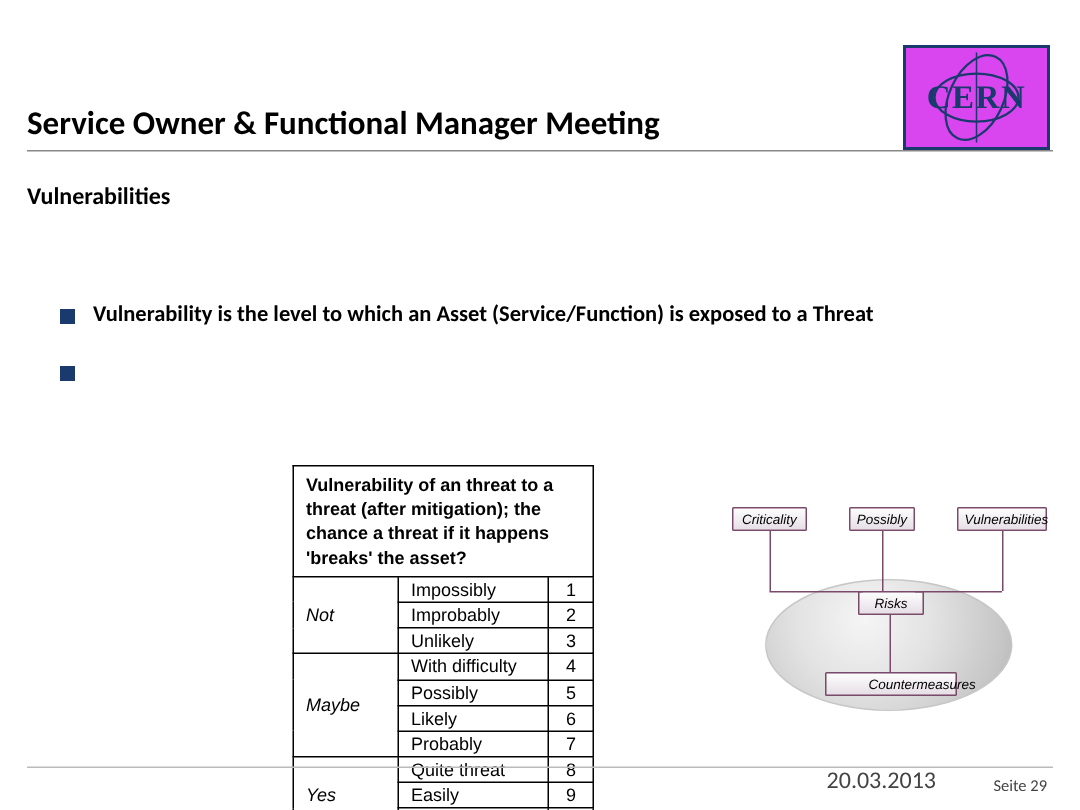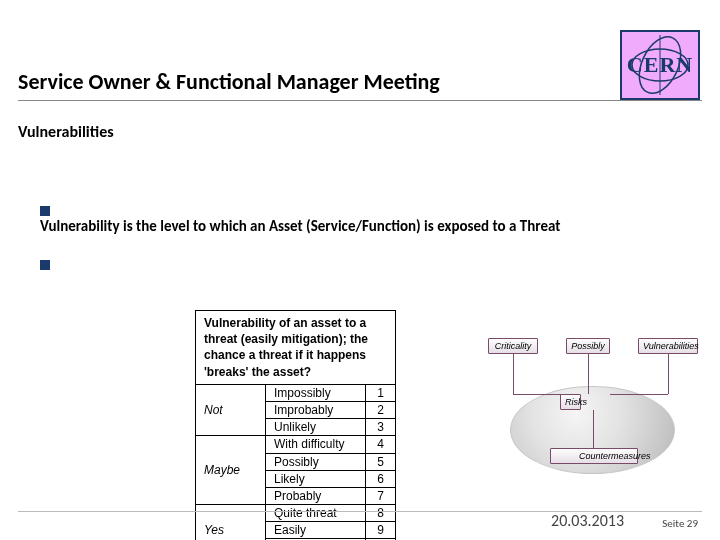--- a/index.html
+++ b/index.html
@@ -1,25 +1,25 @@
 <!DOCTYPE html>
 <html><head>
 <meta charset="utf-8">
 <style>
   * { box-sizing: border-box; margin: 0; padding: 0; }
   html, body { width: 720px; height: 540px; font-family: Calibri, Arial, sans-serif; background: #fff; color: #000; overflow: hidden; }
   .slide { position: relative; width: 720px; height: 540px; }
-  .logo { position: absolute; top: 30px; right: 20px; width: 80px; height: 70px; border: 2px solid #1a3a6e; display: flex; align-items: center; justify-content: center; background: #f0abfc; }
+  .logo { position: absolute; top: 30px; right: 20px; width: 98px; height: 70px; border: 2px solid #1a3a6e; display: flex; align-items: center; justify-content: center; background: #d946ef; }
   .logo-text { font-family: "Times New Roman", serif; font-size: 22px; font-weight: bold; color: #1a3a6e; letter-spacing: 1px; }
   .logo svg { position: absolute; }
   .title { position: absolute; top: 68px; left: 18px; font-size: 22px; font-weight: bold; color: #000; }
   .hr1 { position: absolute; top: 100px; left: 18px; right: 18px; height: 1px; background: #888; }
   .subtitle { position: absolute; top: 122px; left: 18px; font-size: 16px; font-weight: bold; color: #000; }
   .bullets { position: absolute; top: 200px; left: 40px; right: 40px; }
-  .bullet { display: flex; align-items: flex-start; margin-bottom: 18px; flex-direction: column; }
+  .bullet { display: flex; align-items: flex-start; margin-bottom: 18px; }
   .bullet-mark { width: 10px; height: 10px; background: #1a3a6e; margin-top: 6px; margin-right: 12px; flex-shrink: 0; }
   .bullet-text { font-size: 15px; font-weight: bold; line-height: 1.35; color: #000; }
   .vtable { position: absolute; top: 310px; left: 195px; border: 1px solid #000; border-collapse: collapse; font-family: Arial, sans-serif; }
   .vtable td { border: 1px solid #000; padding: 0 8px; font-size: 12px; vertical-align: middle; line-height: 1.35; }
   .vtable .hdr { font-weight: bold; text-align: left; padding: 4px 8px; font-size: 12px; }
   .vtable .col1 { width: 70px; text-align: left; font-style: italic; }
   .vtable .col2 { width: 100px; text-align: left; }
   .vtable .col3 { width: 28px; text-align: center; }
   .diagram { position: absolute; top: 338px; left: 480px; width: 220px; height: 140px; font-style: italic; }
   .dia-box { position: absolute; border: 1px solid #7a4a6a; background: linear-gradient(#fdfdfd, #e6dfe6); font-size: 9px; text-align: center; padding: 2px 4px; border-radius: 1px; font-family: Arial, sans-serif; }
@@ -53,21 +53,21 @@
       <div class="bullet-text">Vulnerability is the level to which an Asset (Service/Function) is exposed to a Threat</div>
     </div>
     <div class="bullet">
       <div class="bullet-mark"></div>
     </div>
   </div>
 
   <table class="vtable">
     <tbody>
         <tr>
-          <td class="hdr" colspan="3">Vulnerability of an asset to a threat (easily mitigation); the chance a threat if it happens 'breaks' the asset?</td>
+          <td class="hdr" colspan="3">Vulnerability of an threat to a threat (after mitigation); the chance a threat if it happens 'breaks' the asset?</td>
         </tr>
     <tr>
           <td class="col1" rowspan="3">Not</td>
           <td class="col2">Impossibly</td>
           <td class="col3">1</td>
         </tr>
     <tr>
           <td class="col2">Improbably</td>
           <td class="col3">2</td>
         </tr>
@@ -106,21 +106,21 @@
           <td class="col3">10</td>
         </tr>
   </tbody>
     </table>
 
   <div class="diagram">
     <div class="globe"></div>
     <div class="dia-box" style="top:0; left:8px; width:50px;">Criticality</div>
     <div class="dia-box" style="top:0; left:86px; width:44px;">Possibly</div>
     <div class="dia-box" style="top:0; left:158px; width:60px;">Vulnerabilities</div>
-    <div class="dia-box" style="top:56px; left:80px; width:21px;">Risks</div>
+    <div class="dia-box" style="top:56px; left:92px; width:44px;">Risks</div>
     <div class="dia-box" style="top:110px; left:70px; width:88px;padding-left:28px;">Countermeasures</div>
     <div class="dia-line" style="top:16px; left:33px; width:1px; height:40px;"></div>
     <div class="dia-line" style="top:56px; left:33px; width:62px; height:1px;"></div>
     <div class="dia-line" style="top:16px; left:108px; width:1px; height:40px;"></div>
     <div class="dia-line" style="top:16px; left:188px; width:1px; height:40px;"></div>
     <div class="dia-line" style="top:56px; left:130px; width:58px; height:1px;"></div>
     <div class="dia-line" style="top:72px; left:113px; width:1px; height:38px;"></div>
   </div>
 
   <div class="hr2"></div>

